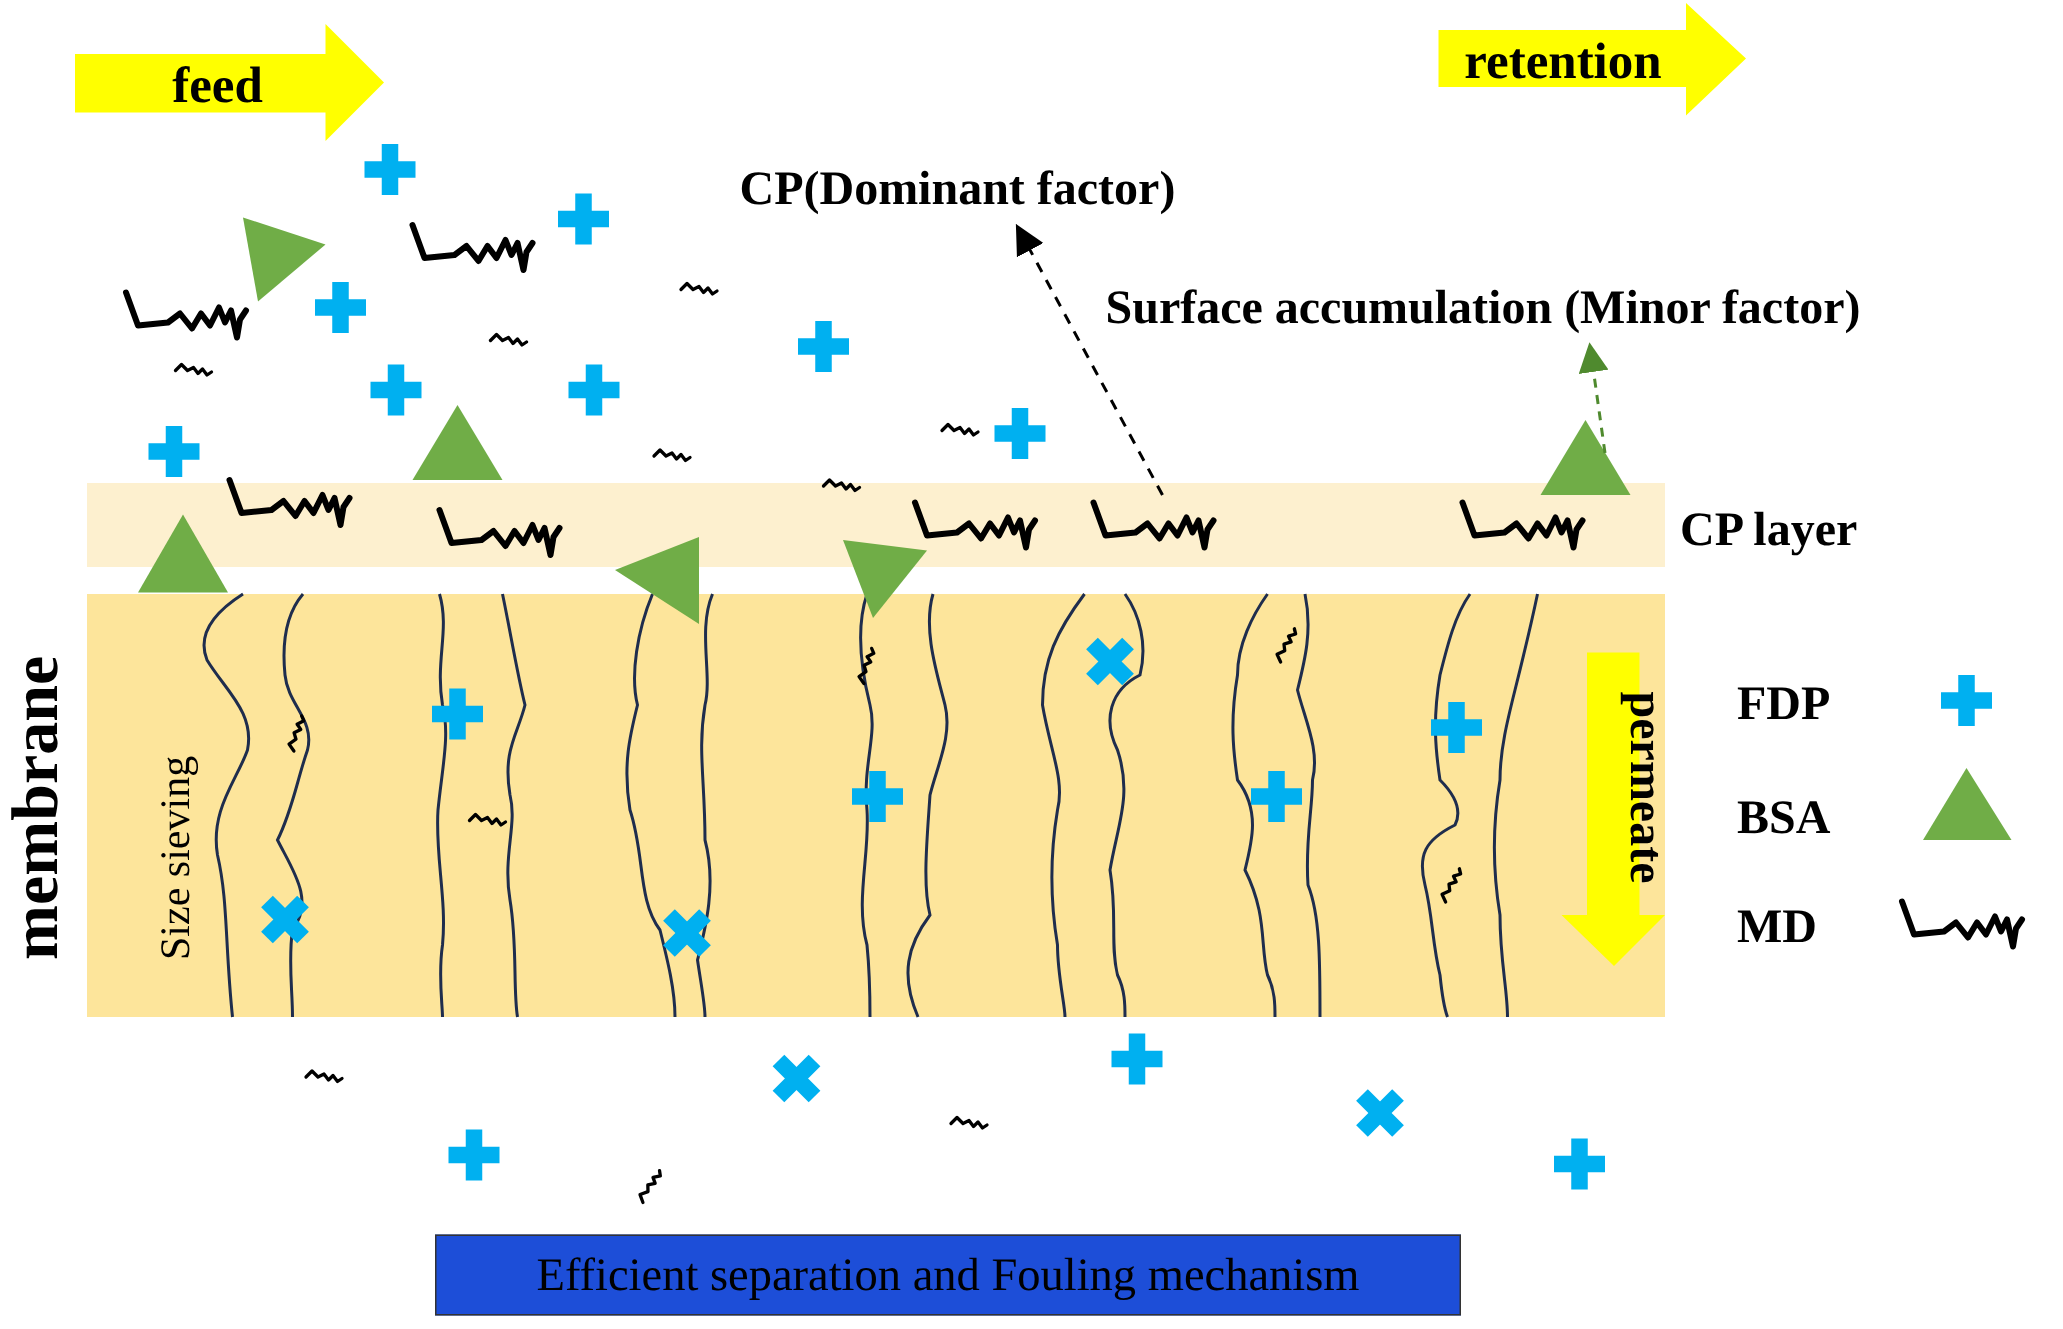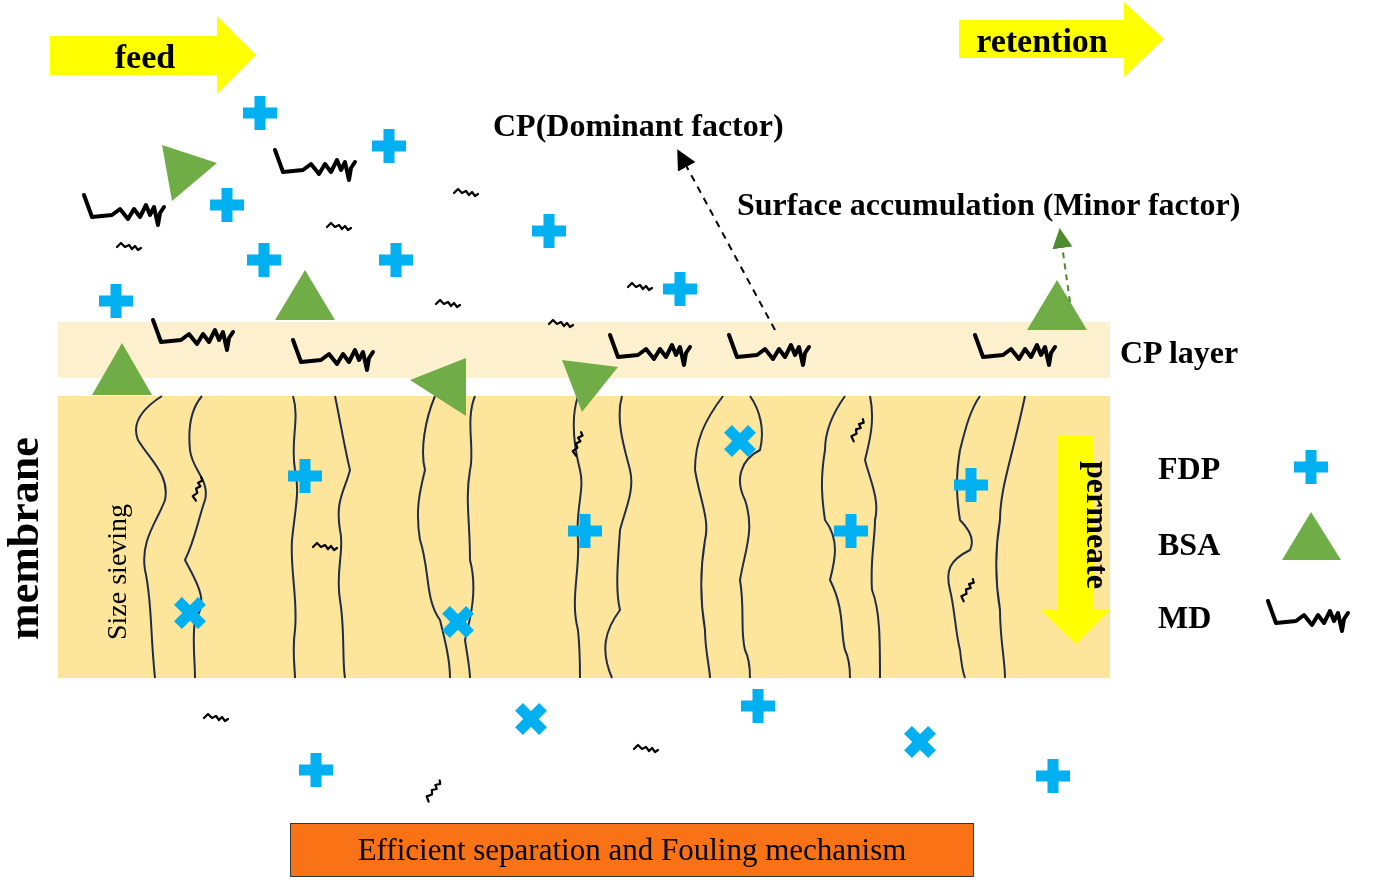--- a/index.html
+++ b/index.html
@@ -2,21 +2,21 @@
 <html><head>
 <meta charset="utf-8">
 <style>
   html, body { margin: 0; padding: 0; background: #ffffff; }
   body { width: 1375px; height: 886px; overflow: hidden; position: relative; font-family: "Liberation Serif", serif; }
   svg { position: absolute; left: 0; top: 0; }
   .lbl { font-family: "Liberation Serif", serif; fill: #000; }
   .bold { font-weight: bold; }
   .caption-box {
     position: absolute; left: 290px; top: 823px; width: 684px; height: 54px;
-    border: 1.5px solid #333; box-sizing: border-box; background: #f97316;
+    border: 1.5px solid #333; box-sizing: border-box; background: #1d4ed8;
     display: flex; align-items: center; justify-content: center;
     font-family: "Liberation Serif", serif; font-size: 31px; color: #000;
   }
 </style>
 </head>
 <body>
 
 <svg width="1375" height="886" viewBox="0 0 1375 886">
   <defs>
 

